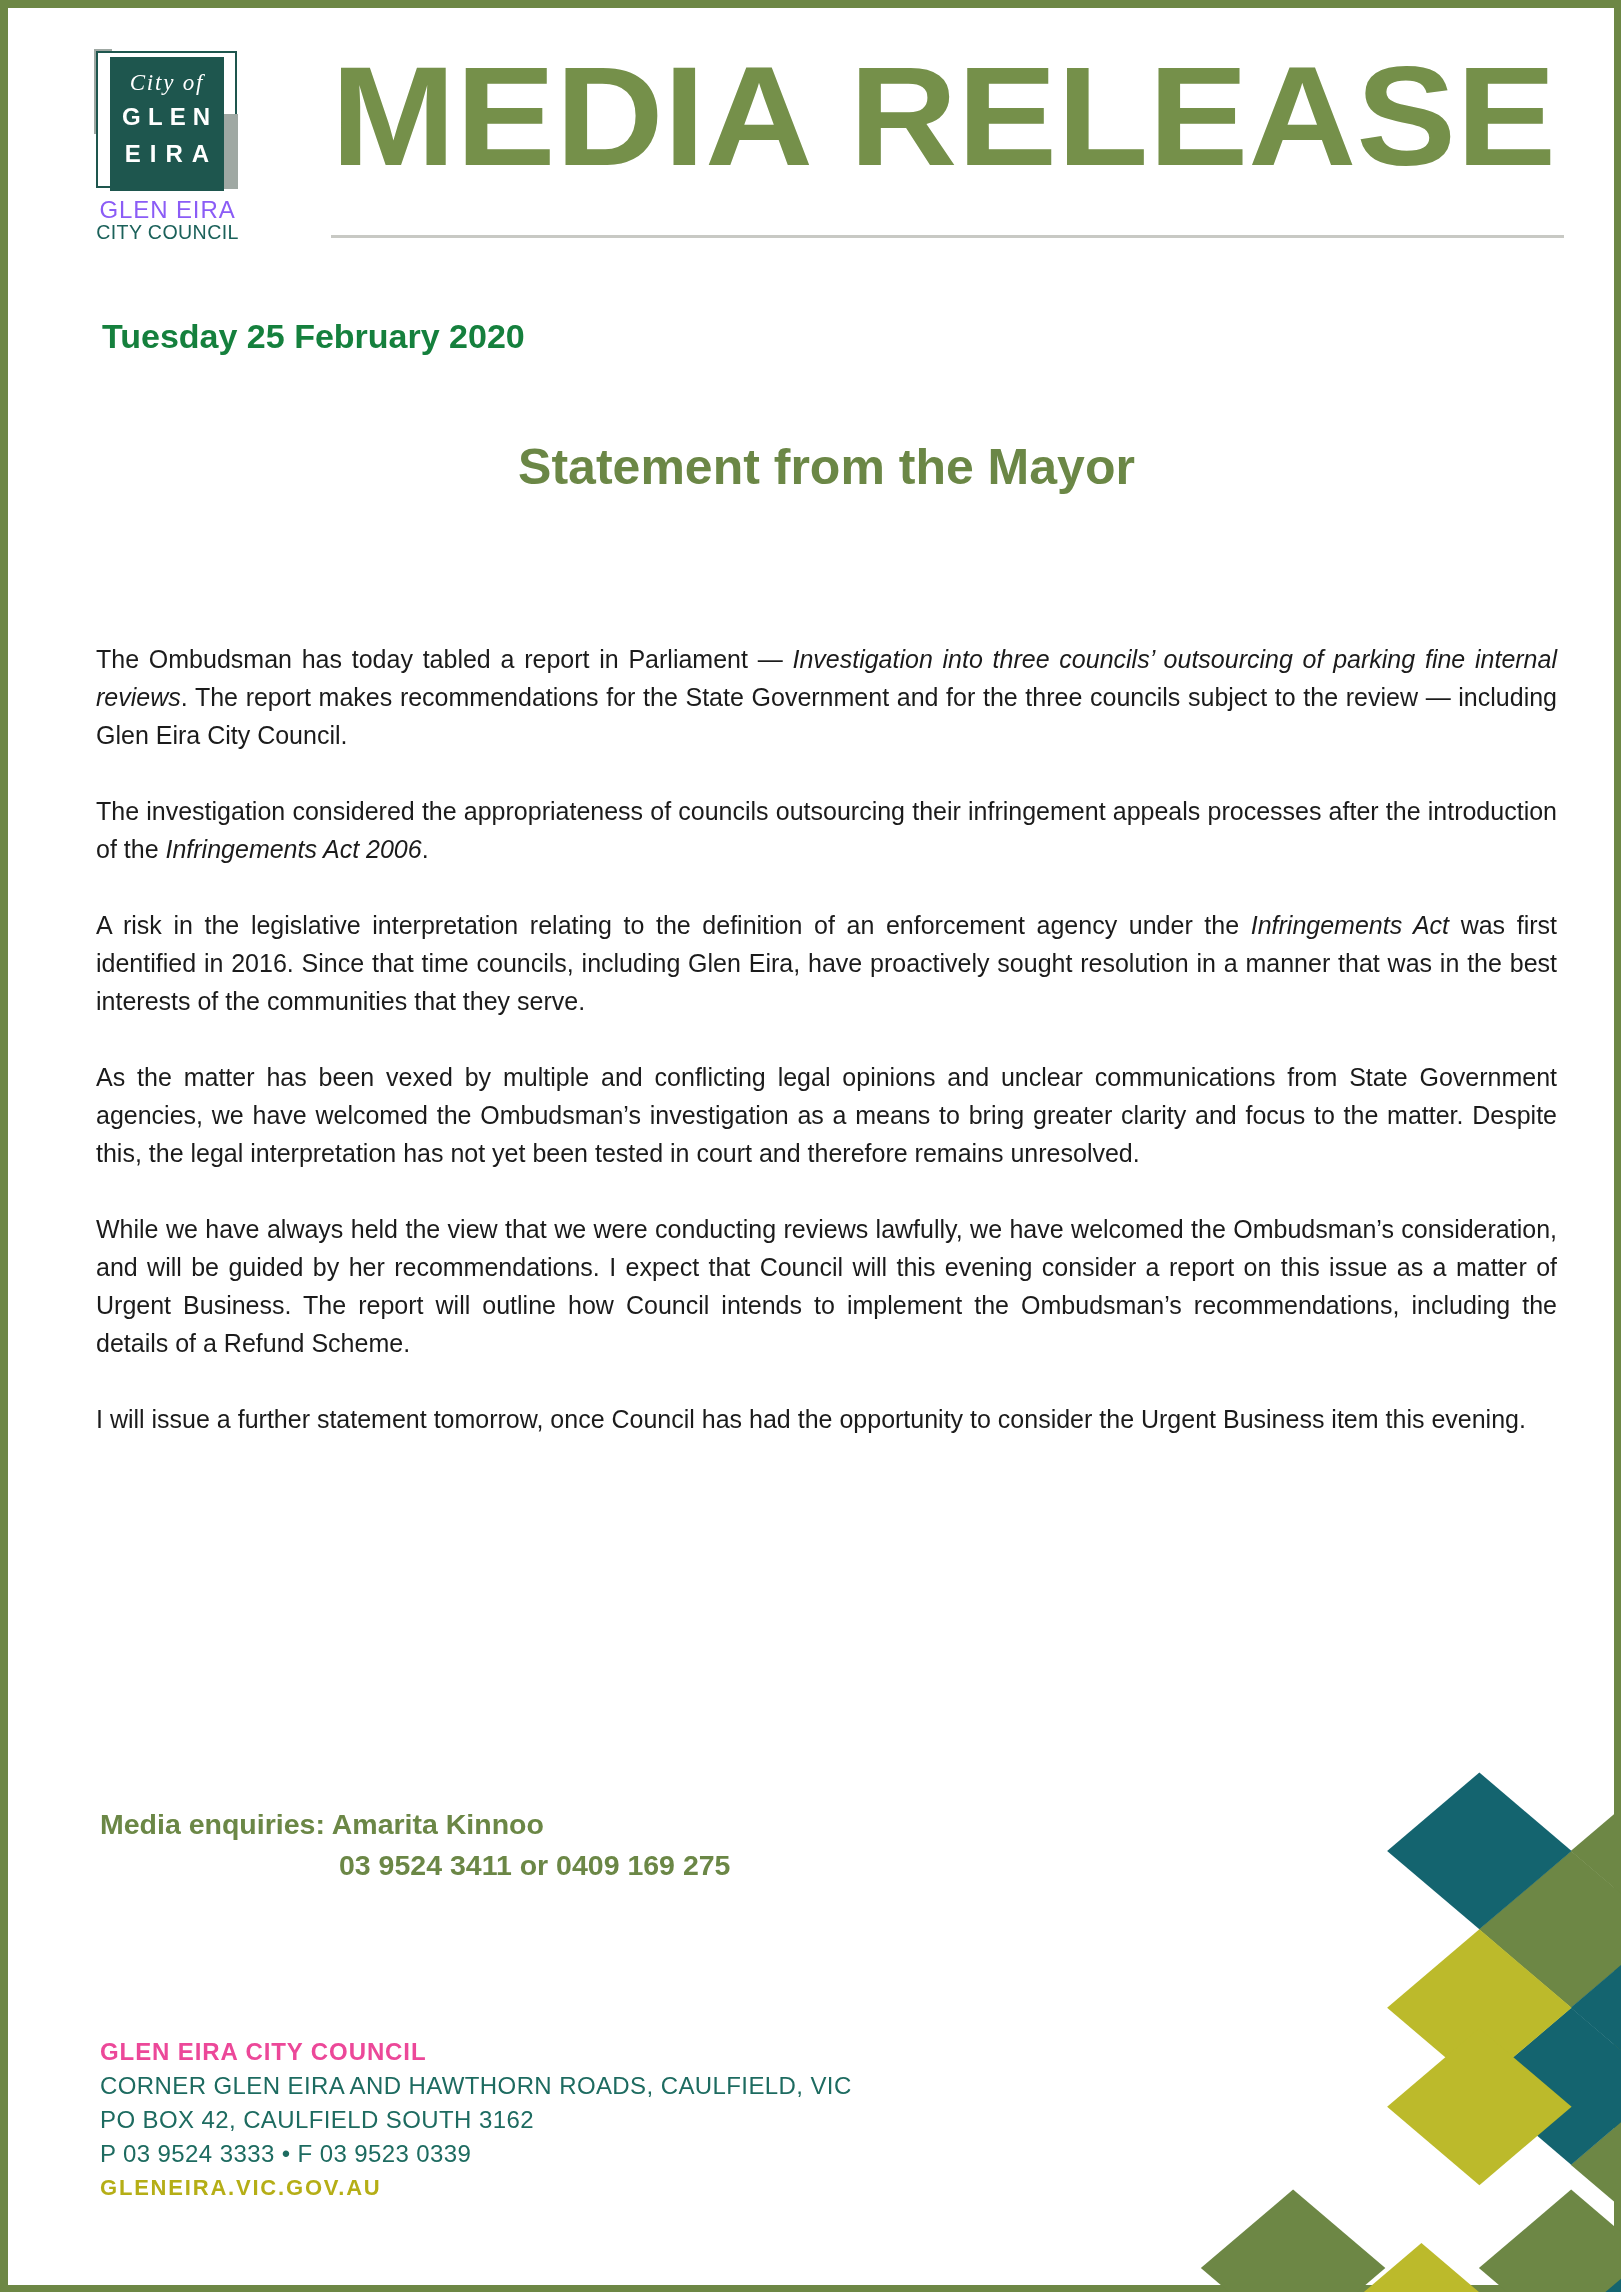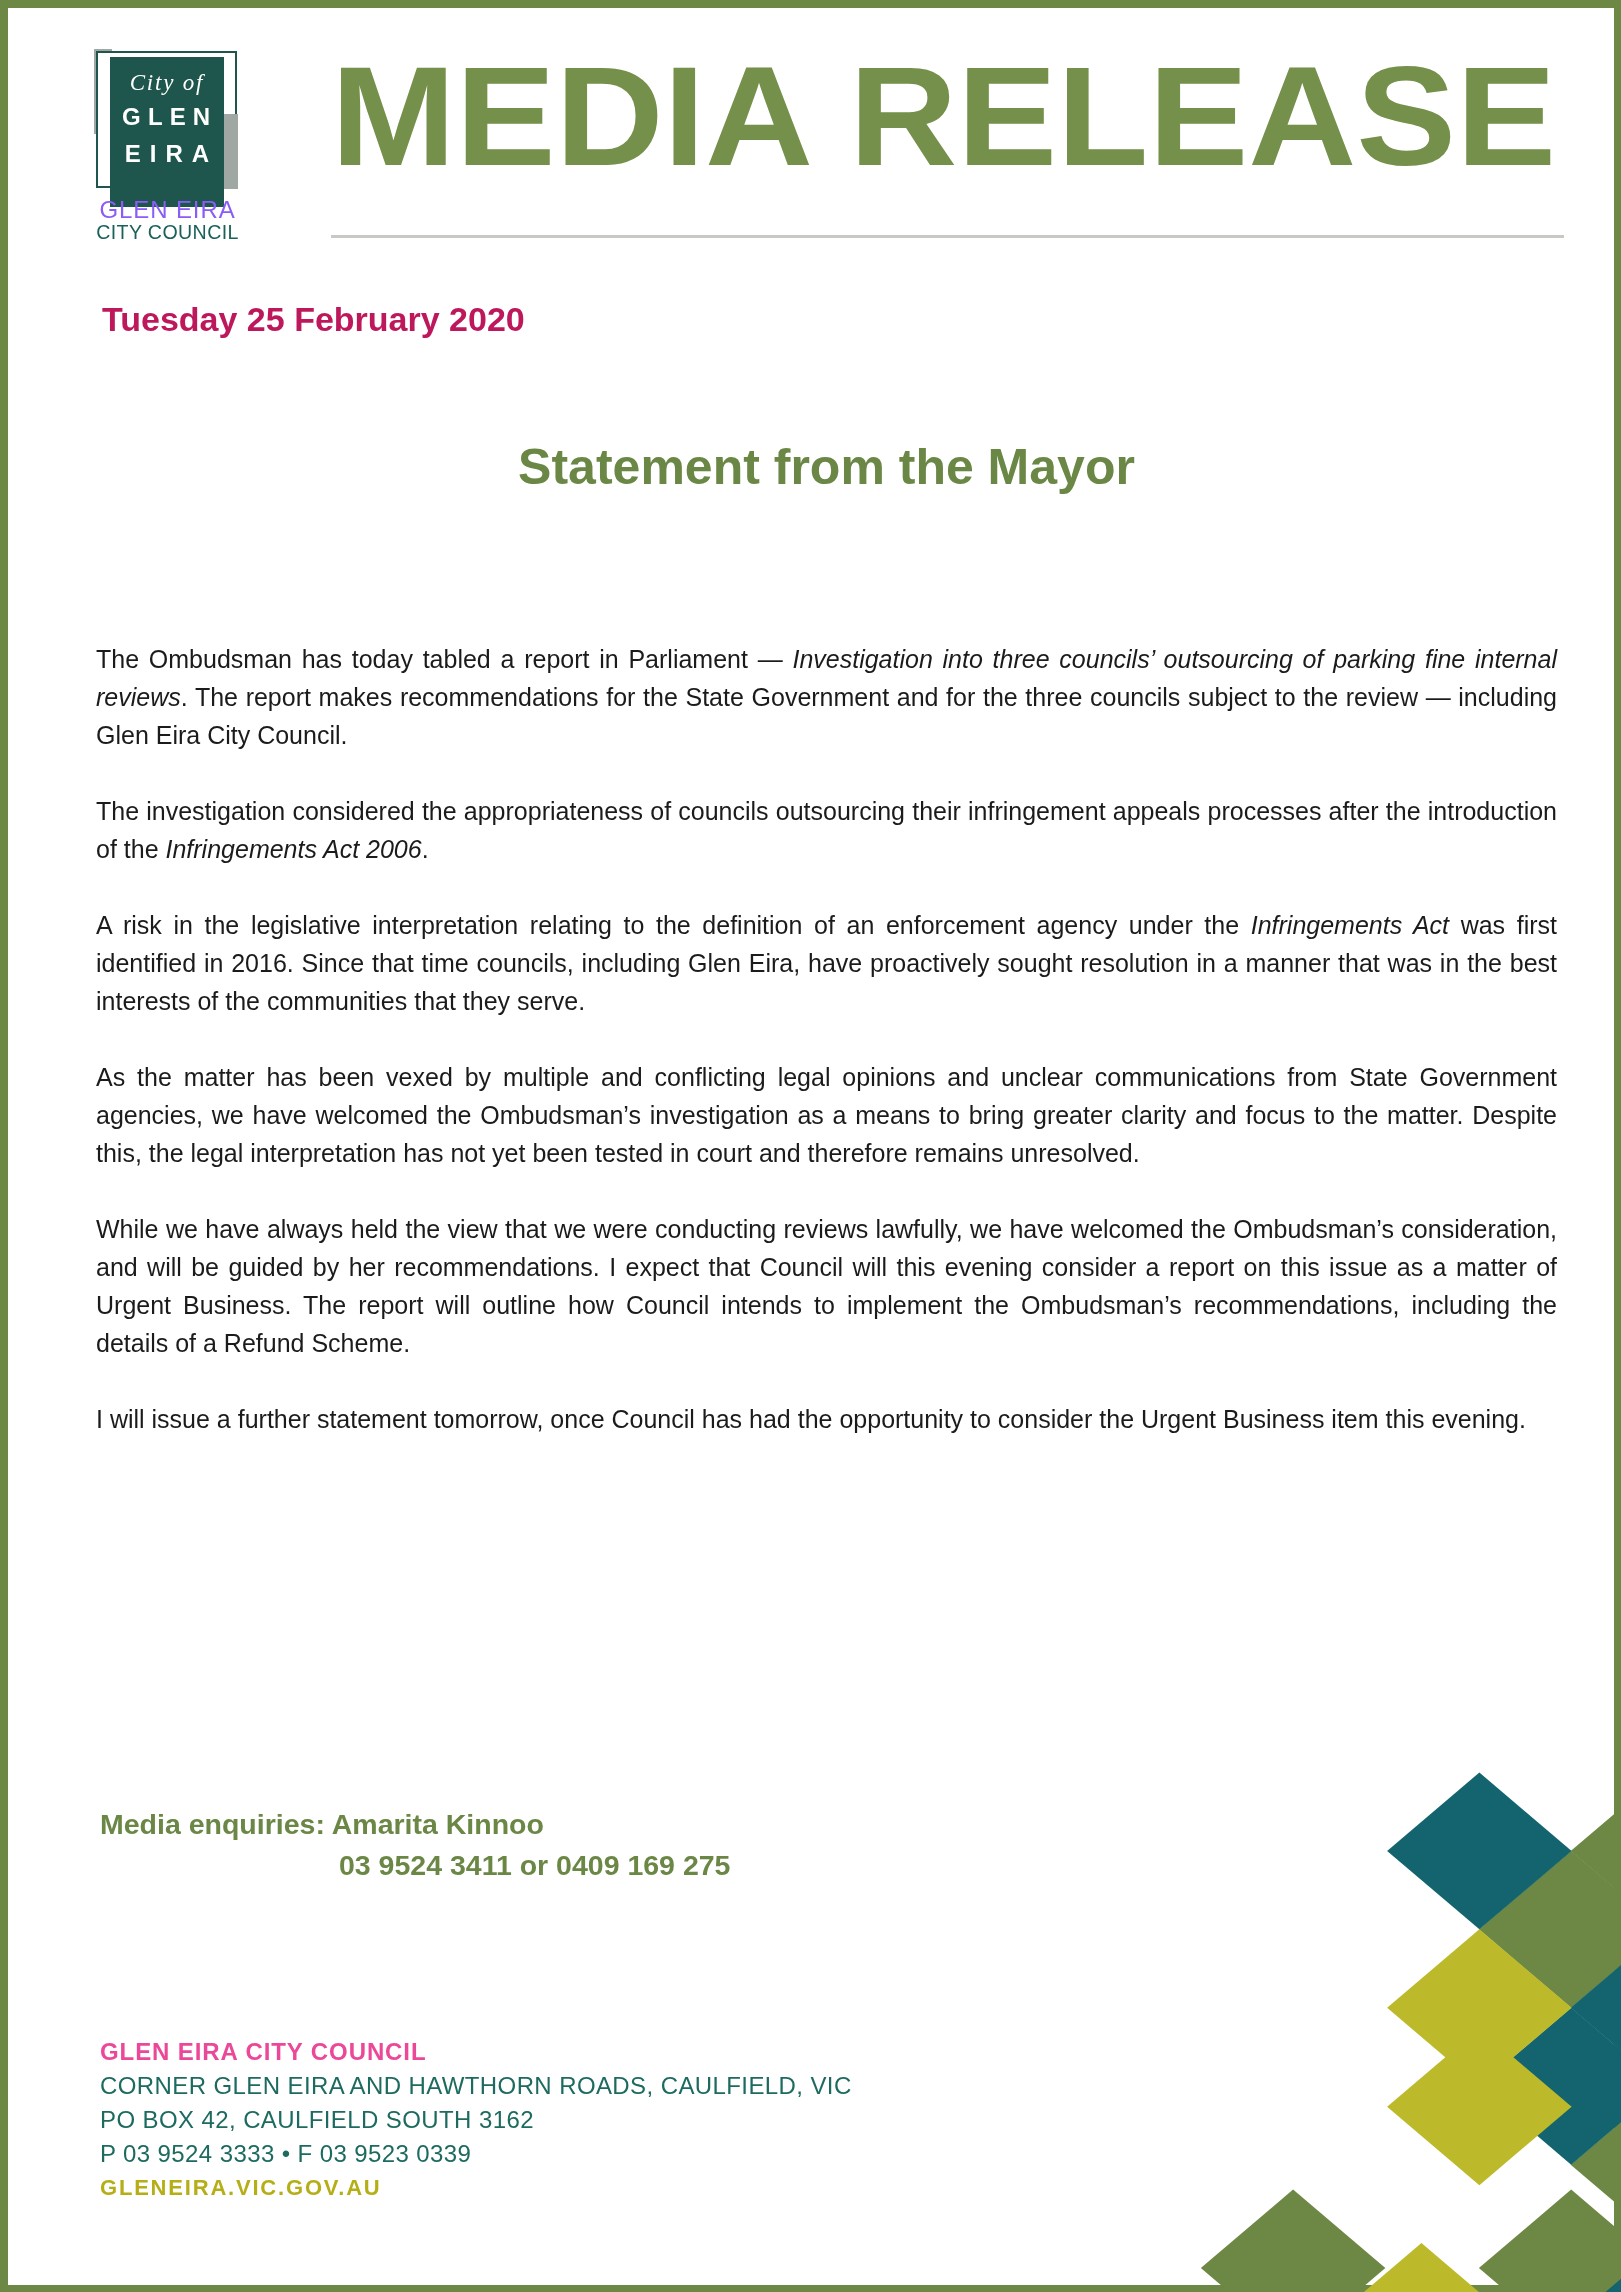--- a/index.html
+++ b/index.html
@@ -10,34 +10,34 @@
     overflow:hidden;
     font-family:"Liberation Sans",sans-serif;
   }
   .frame{position:absolute;inset:0;border:8px solid #6D8745;z-index:5;pointer-events:none;}
 
   
   .logo{position:absolute;left:94px;top:49px;width:147px;height:192px;z-index:2;}
   .logo-outline{position:absolute;left:1.8px;top:1.8px;width:137px;height:133px;border:2.7px solid #1E564E;background:#ffffff;}
   .logo-gray-left{position:absolute;left:0;top:0;width:18px;height:85px;background:#9FA8A3;}
   .logo-gray-right{position:absolute;left:128px;top:65px;width:16px;height:75px;background:#9FA8A3;}
-  .logo-square{position:absolute;left:16px;top:8px;width:114px;height:150px;background:#1E564E;
+  .logo-square{position:absolute;left:16px;top:8px;width:114px;height:134px;background:#1E564E;
                color:#fff;text-align:center;}
   .logo-cityof{font-family:"Liberation Serif",serif;font-style:italic;font-size:23px;margin-top:12.5px;letter-spacing:1.8px;}
   .logo-glen{font-weight:bold;font-size:24px;letter-spacing:7.1px;margin-top:7.1px;margin-left:5.3px;}
   .logo-eira{font-weight:bold;font-size:24px;letter-spacing:9px;margin-top:9px;margin-left:9px;}
   .logo-cap1{position:absolute;left:0px;top:147px;width:147px;text-align:center;color:#8b5cf6;font-size:24px;letter-spacing:0.9px;}
   .logo-cap2{position:absolute;left:0px;top:172px;width:147px;text-align:center;color:#1B615A;font-size:19.6px;letter-spacing:0.4px;}
 
   
   .banner{position:absolute;left:331px;top:40px;width:1225px;height:143px;z-index:1;}
   .banner-rule{position:absolute;left:331px;top:235px;width:1233px;height:2.7px;background:#C8C9C4;}
 
   
-  .date-line{position:absolute;left:102px;top:300px;font-size:34px;font-weight:bold;color:#be185d;}
+  .date-line{position:absolute;left:102px;top:317px;font-size:34px;font-weight:bold;color:#15803d;}
   .doc-title{position:absolute;left:96px;top:438px;width:1461px;text-align:center;
              font-size:50px;font-weight:bold;color:#6B8746;}
 
   
   .body-text{position:absolute;left:96px;top:624px;width:1461px;color:#1b1b1b;
              font-size:25px;line-height:38px;}
   .body-text p{margin:16px 0 38px 0;text-align:justify;text-align-last:left;}
   .body-text em{font-style:italic;}
 
   

